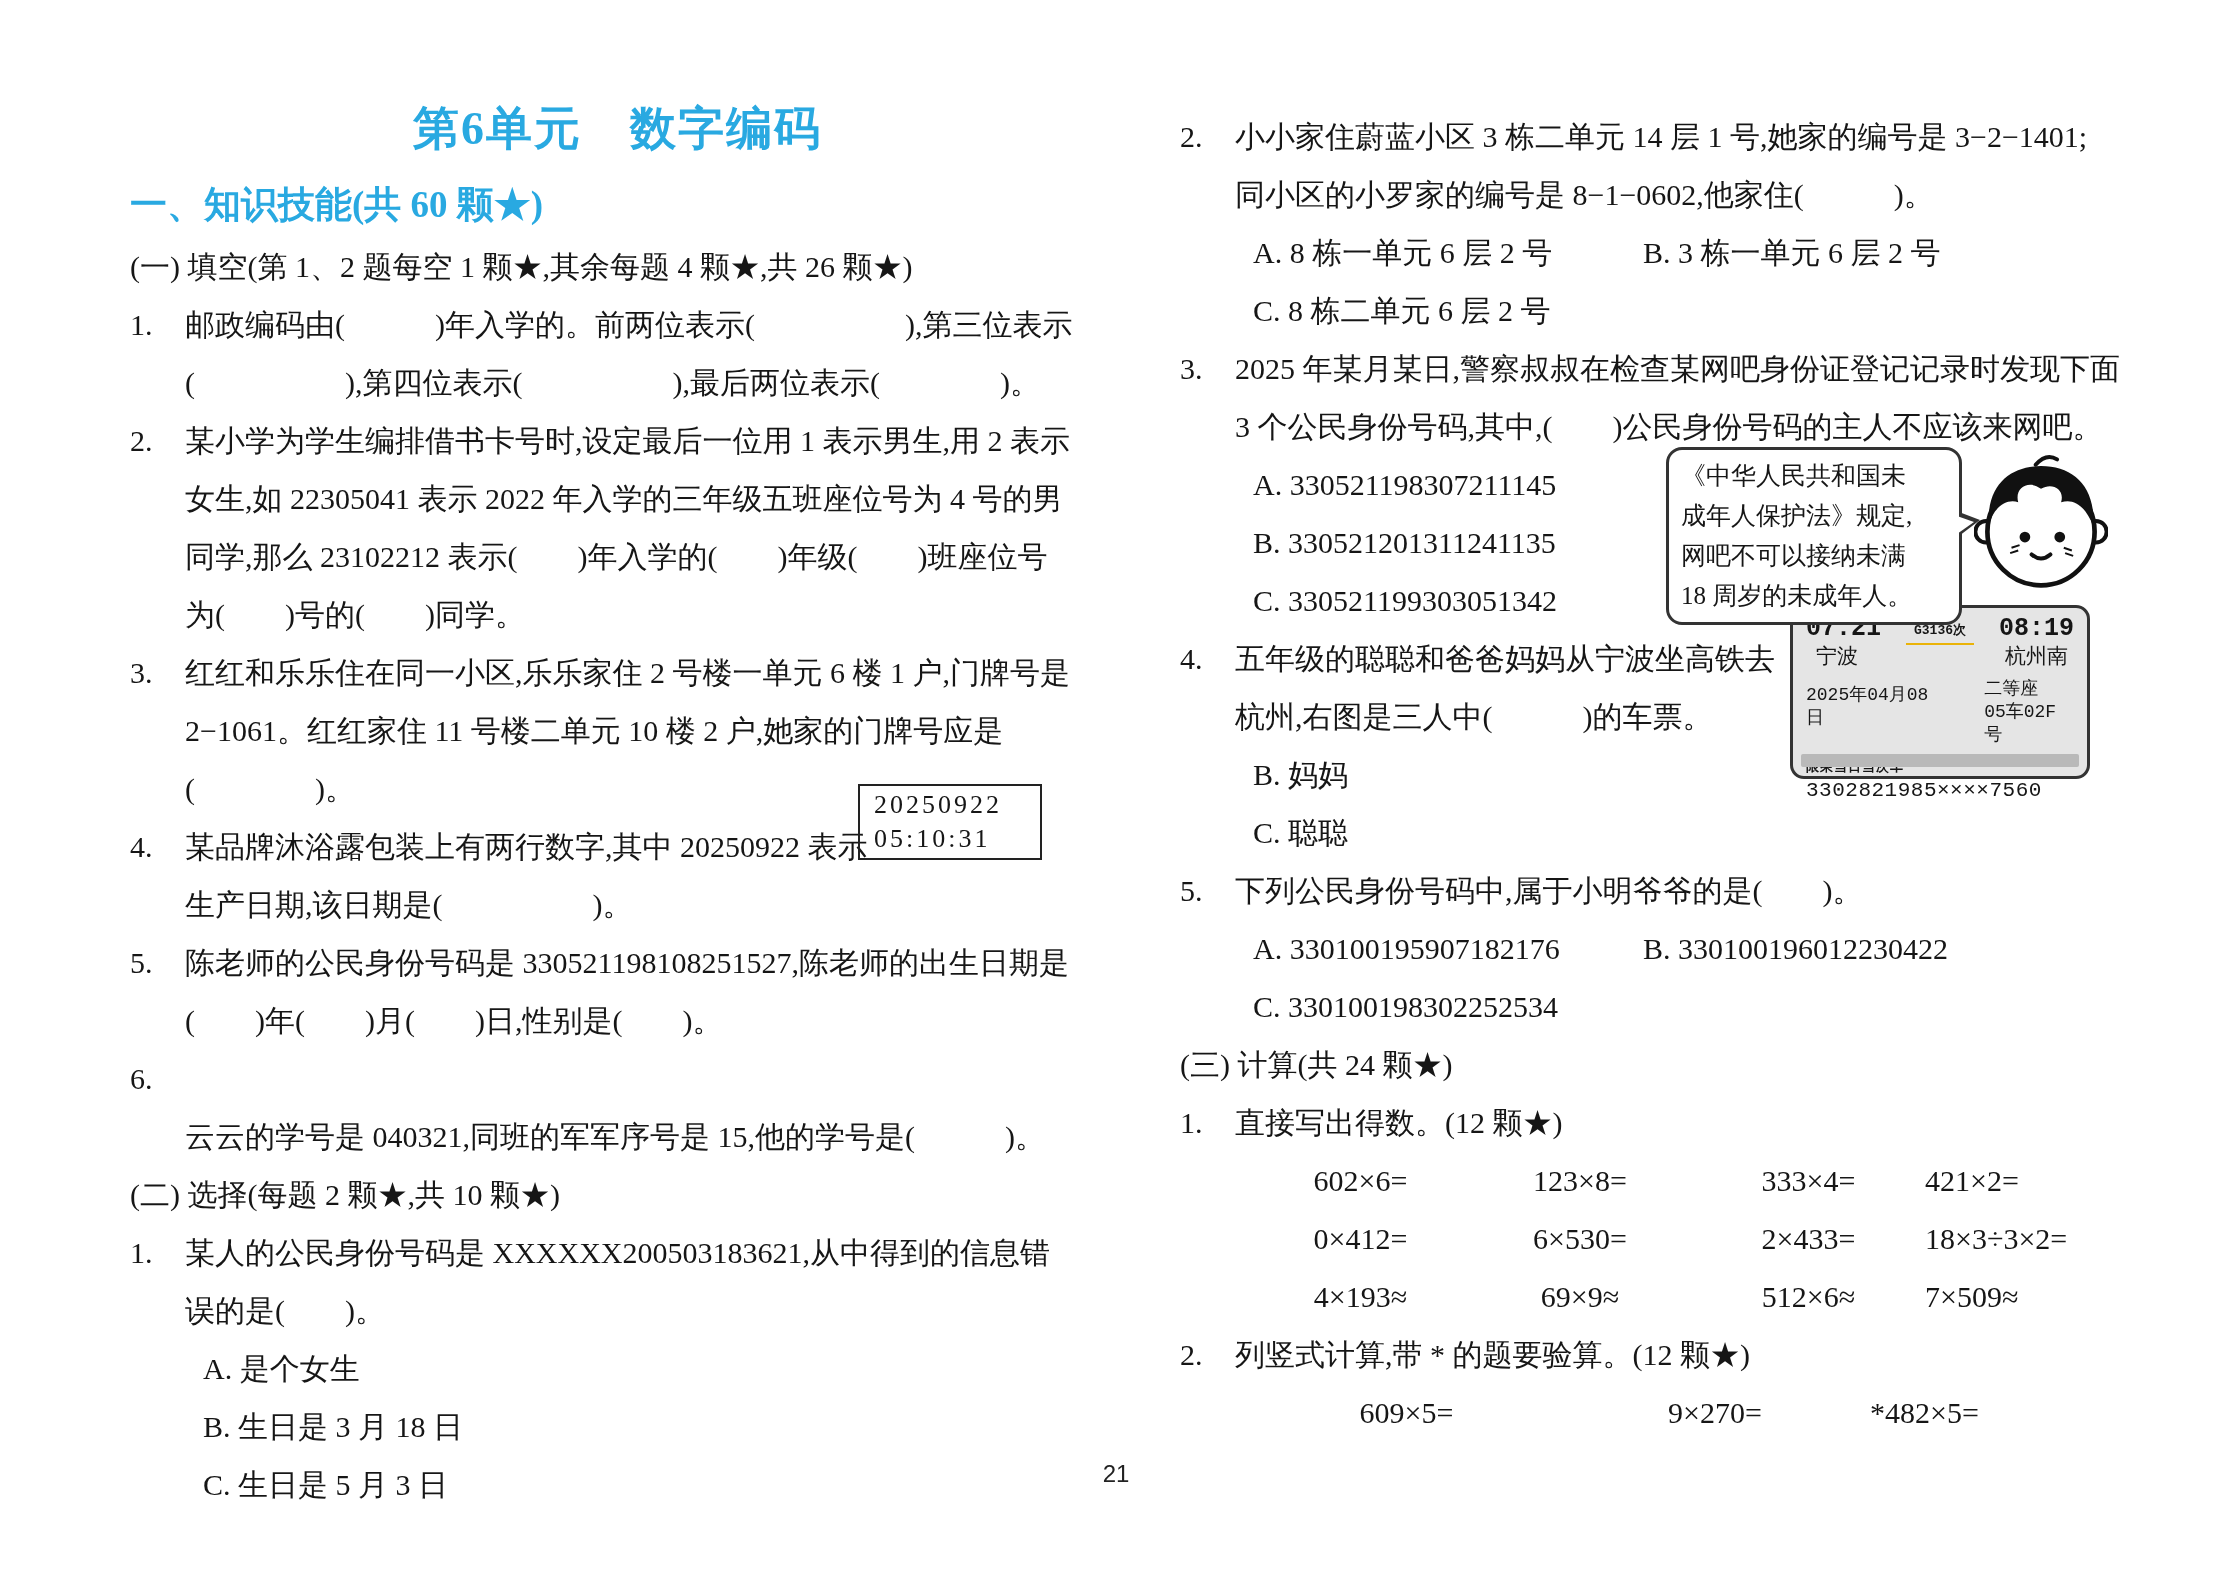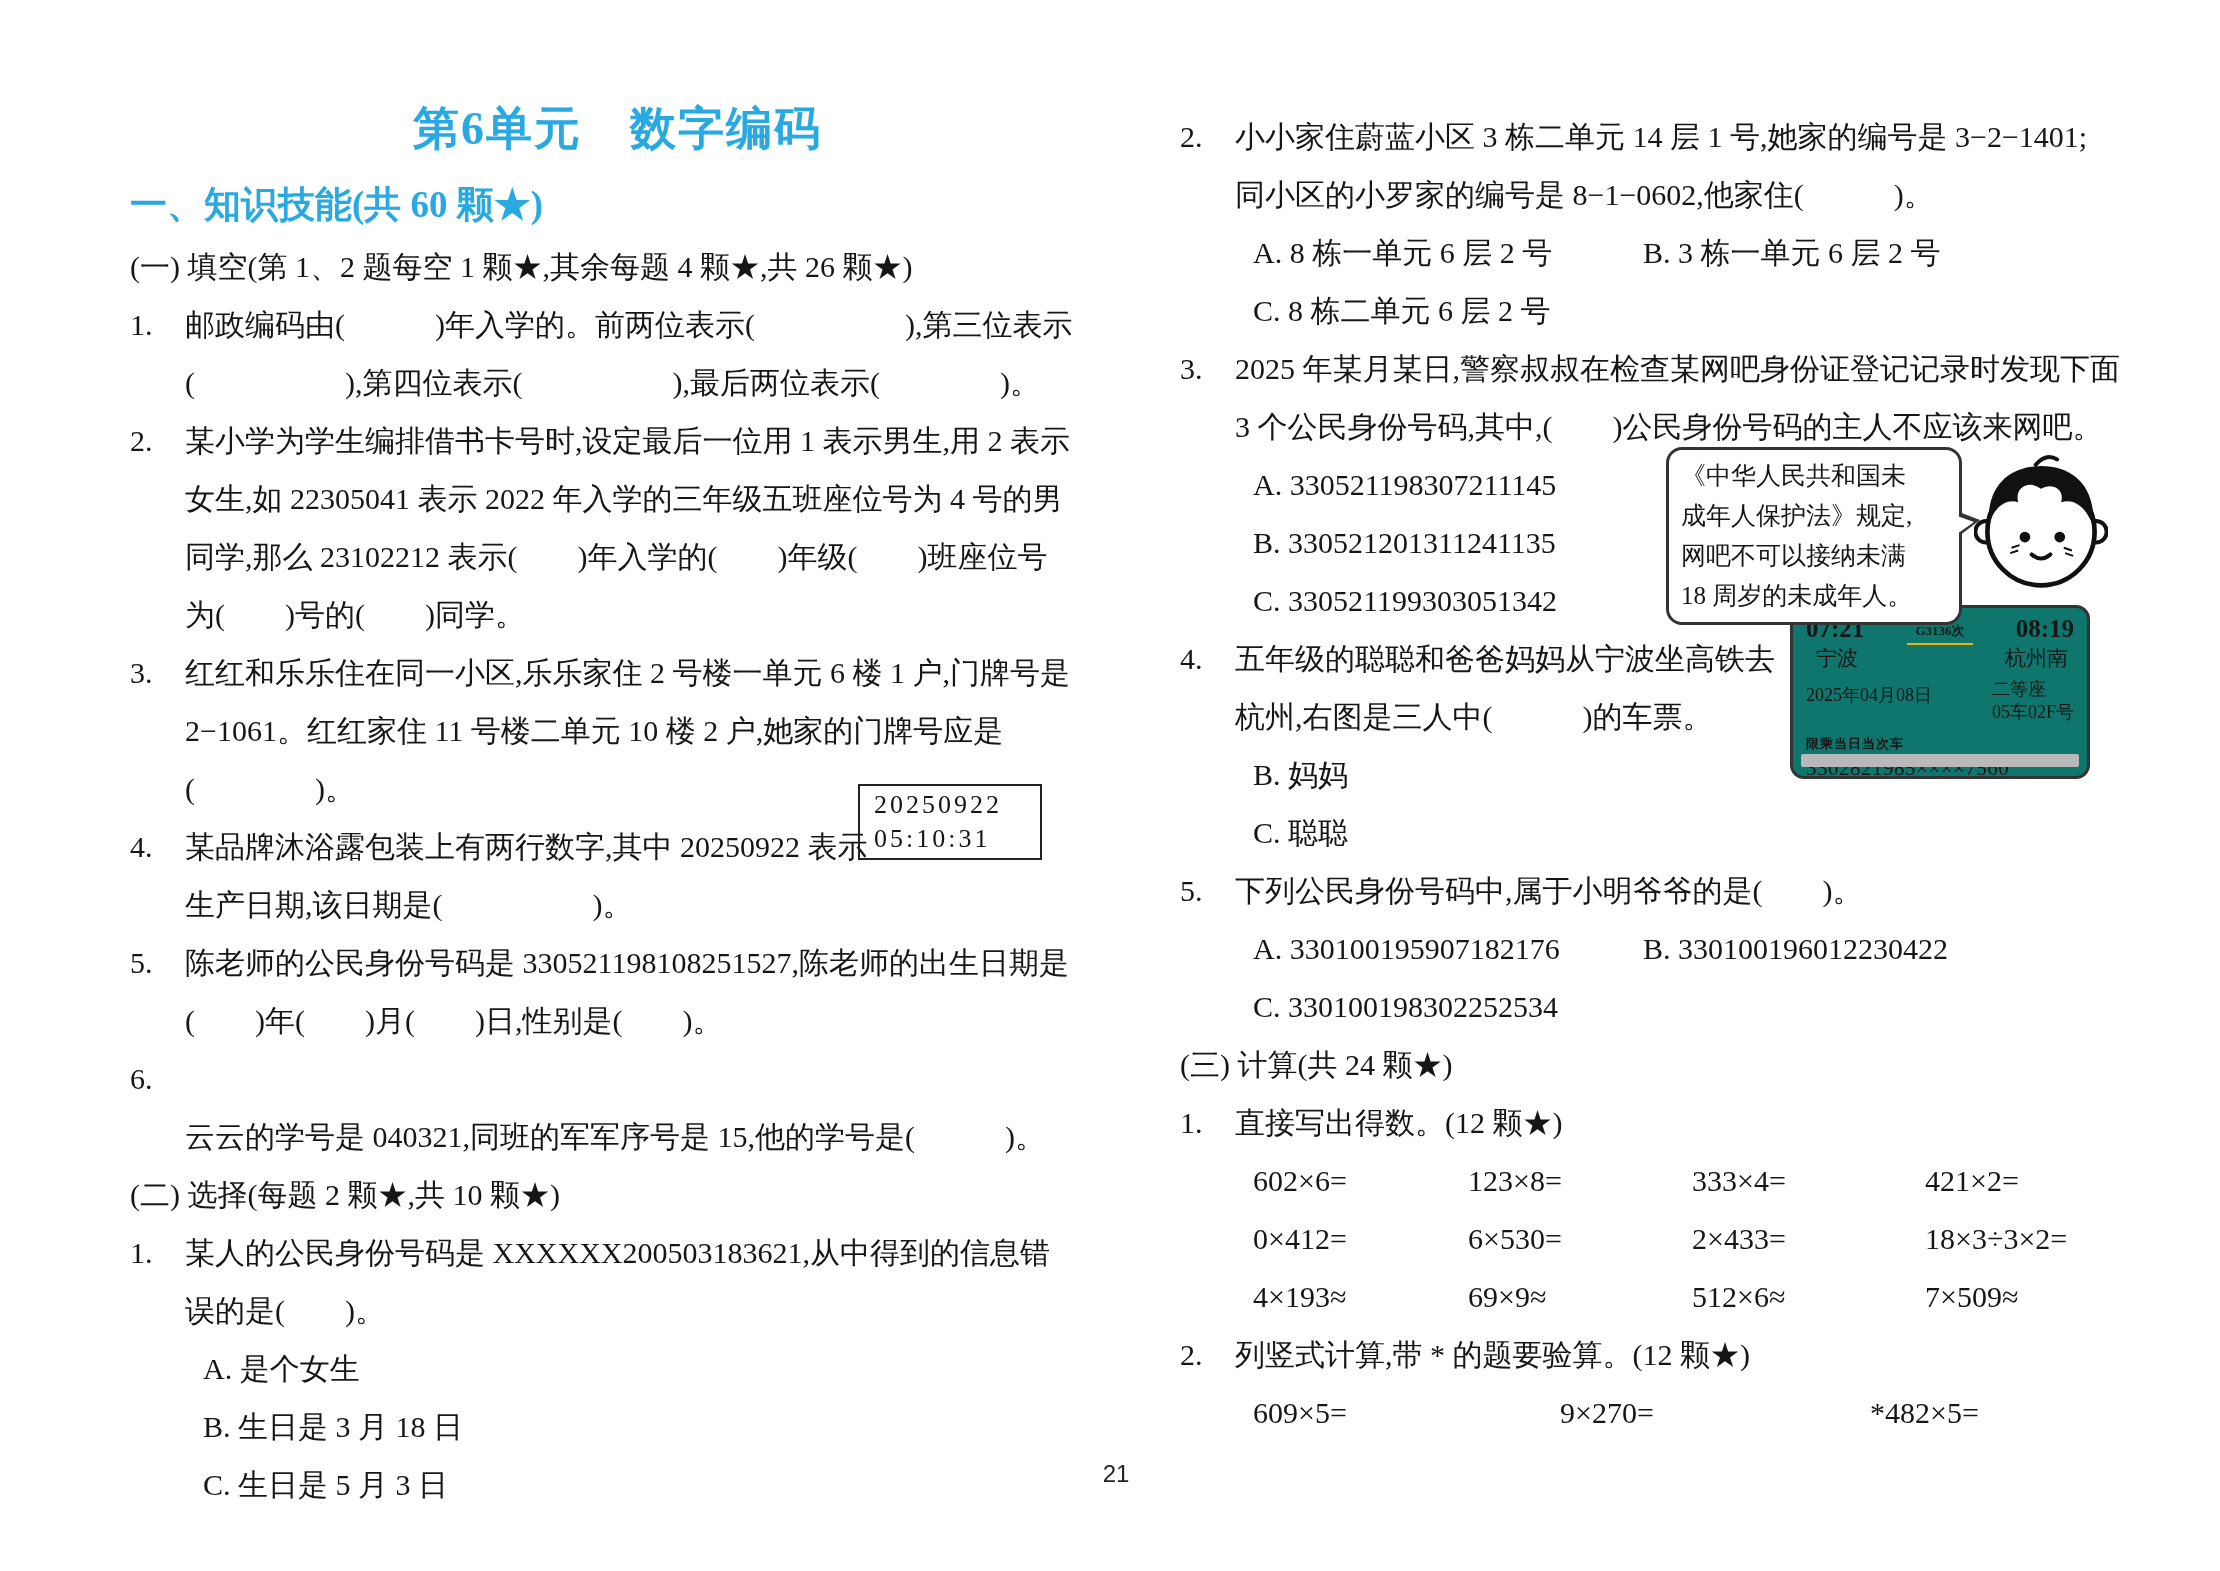--- a/index.html
+++ b/index.html
@@ -11,39 +11,39 @@
   .sec{position:absolute;left:130px;top:180px;font-size:37px;font-weight:bold;color:var(--accent);}
   .col{position:absolute;}
   .col-left{left:130px;top:238px;width:990px;}
   .col-right{left:1180px;top:108px;width:950px;}
   .ln{position:relative;height:58px;line-height:58px;font-size:30px;white-space:nowrap;}
   .ln .num{position:absolute;left:0;top:0;}
   .ind{padding-left:55px;}
   .opt{padding-left:73px;}
   .two{display:flex;}
   .two .first{display:inline-block;width:390px;font-family:Liberation Serif, serif;}
-  .calc{padding-left:73px;display:flex;}
+  .calc{padding-left:73px;display:flex;text-align:center;}
   .cw1{display:inline-block;width:215px;}
   .cw2{display:inline-block;width:224px;}
   .cw3{display:inline-block;width:233px;}
   .kw1{display:inline-block;width:307px;}
   .kw2{display:inline-block;width:310px;}
   .datebox{position:absolute;left:858px;top:784px;width:184px;height:76px;border:2px solid #222;
            box-sizing:border-box;font-size:26px;line-height:34px;padding:2px 0 0 14px;letter-spacing:3px;}
   .bubble{position:absolute;left:1666px;top:447px;width:296px;height:178px;border:3px solid #333;
           border-radius:16px;box-sizing:border-box;padding:6px 12px 0;font-size:25px;line-height:40px;
           white-space:nowrap;background:#fff;z-index:2;}
   .bubble:after{content:"";position:absolute;right:-21px;top:62px;width:0;height:0;
           border-top:8px solid transparent;border-bottom:16px solid transparent;border-left:21px solid #333;}
   .bubble:before{content:"";position:absolute;right:-15px;top:66px;width:0;height:0;z-index:3;
           border-top:6px solid transparent;border-bottom:12px solid transparent;border-left:17px solid #fff;}
   .boy{position:absolute;left:1974px;top:450px;width:134px;height:142px;}
   .ticket{position:absolute;left:1790px;top:605px;width:300px;height:174px;border:3px solid #333;
-          border-radius:14px;box-sizing:border-box;padding:8px 13px 0;background:#0f766e;
-          font-family:Liberation Serif, serif;}
+          border-radius:14px;box-sizing:border-box;padding:8px 13px 0;background:#e5e5e5;
+          font-family:Liberation Mono, monospace;}
   .t-row1{display:flex;justify-content:space-between;align-items:flex-start;font-weight:bold;}
   .t-time{font-size:25px;line-height:26px;}
   .t-train{font-size:13px;line-height:22px;border-bottom:2px solid #eab308;padding:3px 8px 1px;margin-top:1px;}
   .t-row2{display:flex;justify-content:space-between;font-size:21px;line-height:26px;padding:0 6px 0 10px;}
   .t-row3{display:flex;justify-content:space-between;font-size:18px;line-height:23px;margin-top:7px;gap:38px;}
   .t-date{padding-top:6px;}
   .t-seat{text-align:left;}
   .t-notice{font-size:13px;font-weight:bold;margin-top:11px;letter-spacing:1px;}
   .t-id{font-size:21px;margin-top:3px;letter-spacing:0.5px;}
   .t-stripe{position:absolute;left:8px;right:8px;bottom:9px;height:13px;background:#b9b9b9;border-radius:2px;}

